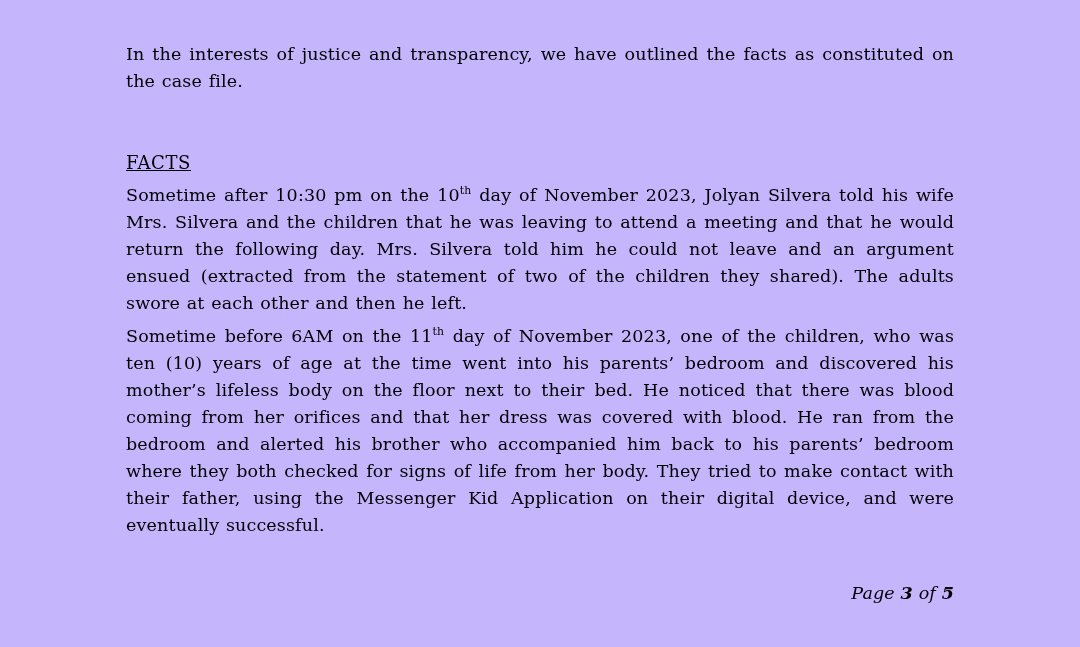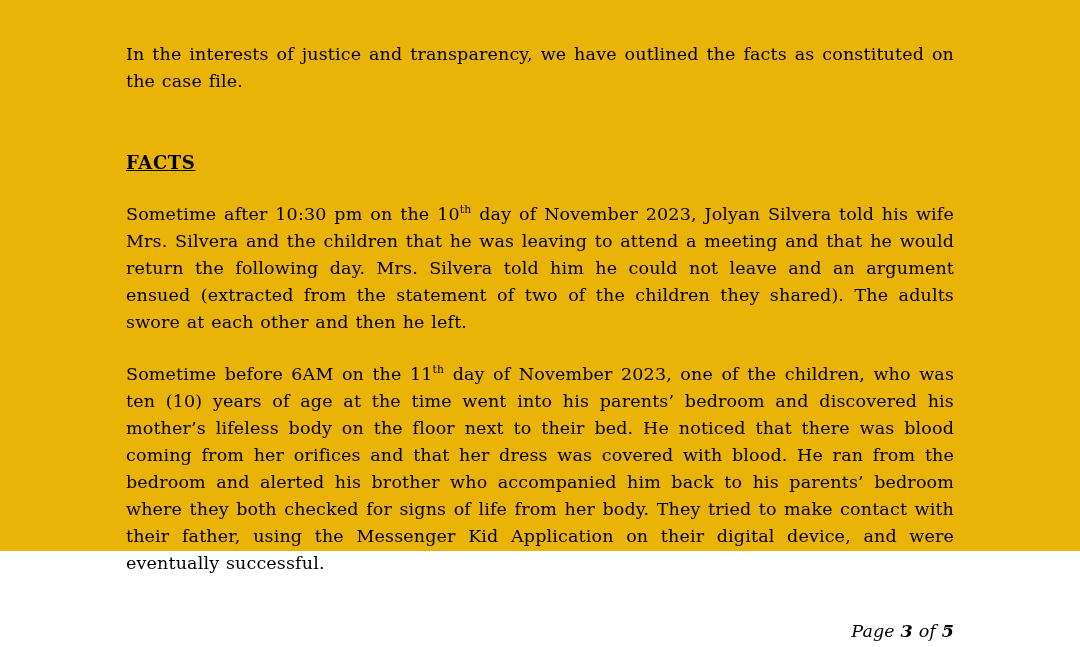--- a/index.html
+++ b/index.html
@@ -6,41 +6,41 @@
   html, body { background: #ffffff; }
   body {
     width: 1080px;
     height: 647px;
     font-family: "DejaVu Serif", "Liberation Serif", serif;
     color: #000000;
     overflow: hidden;
   }
   .page {
     width: 1080px;
-    height: 551px;
+    height: 647px;
     padding: 41px 126px 0 126px;
-    background: #eab308;
+    background: #c4b5fd;
   }
   .para {
     font-size: 17.5px;
     line-height: 27px;
     text-align: justify;
     letter-spacing: 0.15px;
     word-spacing: 1px;
   }
   .heading {
     margin-top: 54px;
     font-size: 18px;
     line-height: 27px;
-    font-weight: bold;
+    font-weight: normal;
     text-decoration: underline;
     letter-spacing: 0.6px;
   }
   .body-para {
-    margin-top: 25px;
+    margin-top: 6px;
   }
   sup {
     font-size: 0.62em;
     vertical-align: super;
     line-height: 0;
   }
   .footer {
     margin-top: 41px;
     font-size: 17.5px;
     line-height: 27px;

